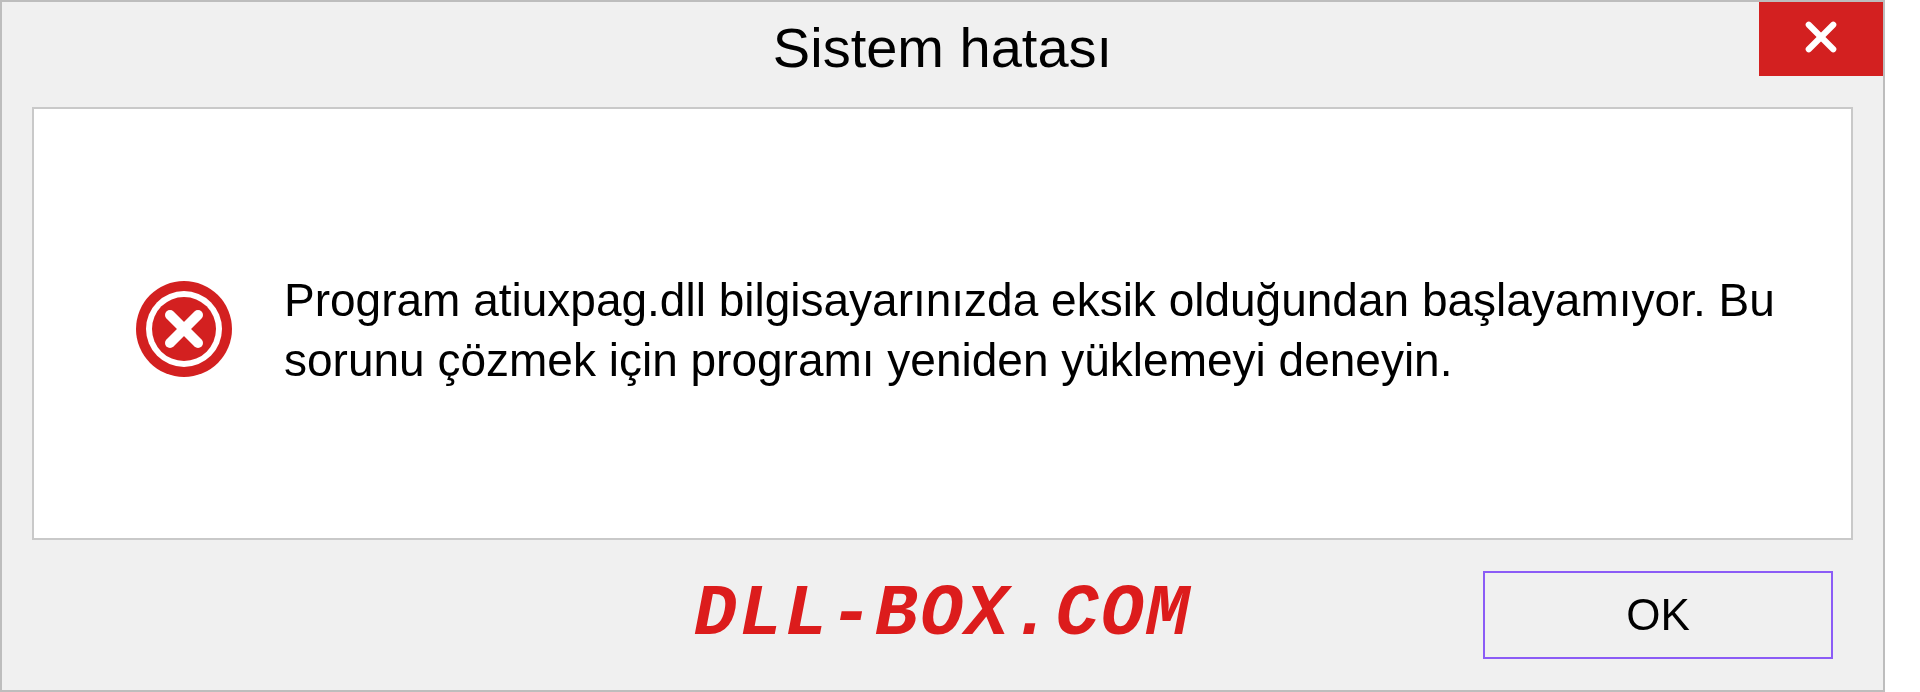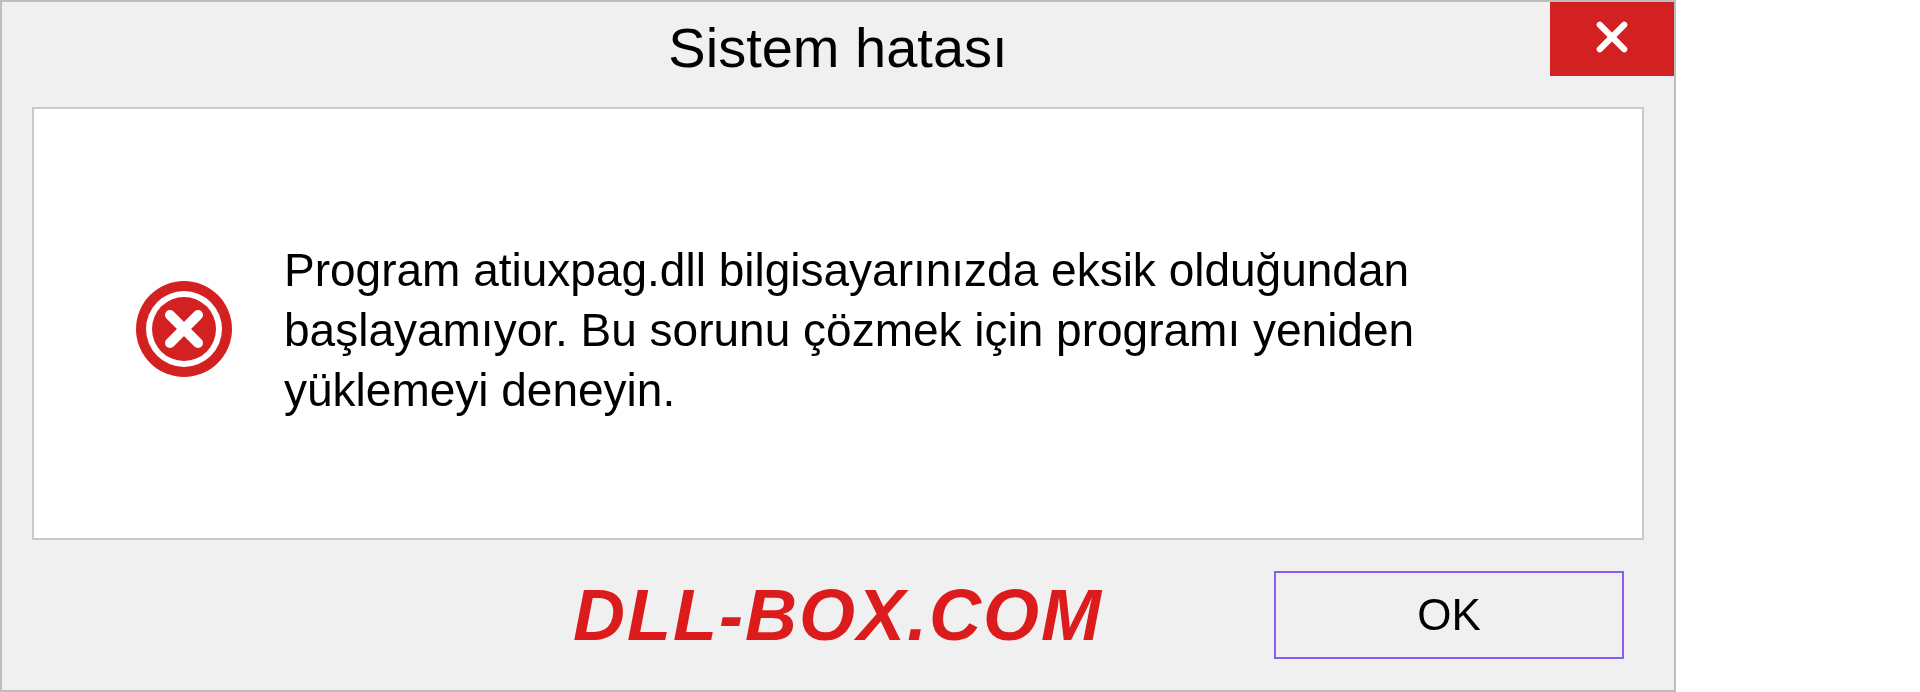--- a/index.html
+++ b/index.html
@@ -8,21 +8,21 @@
       box-sizing: border-box;
     }
     body {
       font-family: "Segoe UI", Tahoma, Arial, sans-serif;
       background: #ffffff;
       width: 1920px;
       height: 692px;
       overflow: hidden;
     }
     .dialog {
-      width: 1676px;
+      width: 1885px;
       height: 692px;
       background: #f0f0f0;
       border: 2px solid #bdbdbd;
       position: relative;
       display: flex;
       flex-direction: column;
     }
     .titlebar {
       height: 90px;
       display: flex;
@@ -81,21 +81,21 @@
       display: flex;
       align-items: center;
       justify-content: flex-end;
       padding: 0 50px 20px 50px;
       position: relative;
     }
     .watermark {
       position: absolute;
       left: 50%;
       transform: translateX(-50%);
-      font-family: Liberation Sans, sans-serif;
+      font-family: Liberation Mono, monospace;
       font-size: 72px;
       font-weight: 900;
       letter-spacing: 2px;
       color: #dc1c1c;
       font-style: italic;
       white-space: nowrap;
     }
     .ok-button {
       width: 350px;
       height: 88px;

